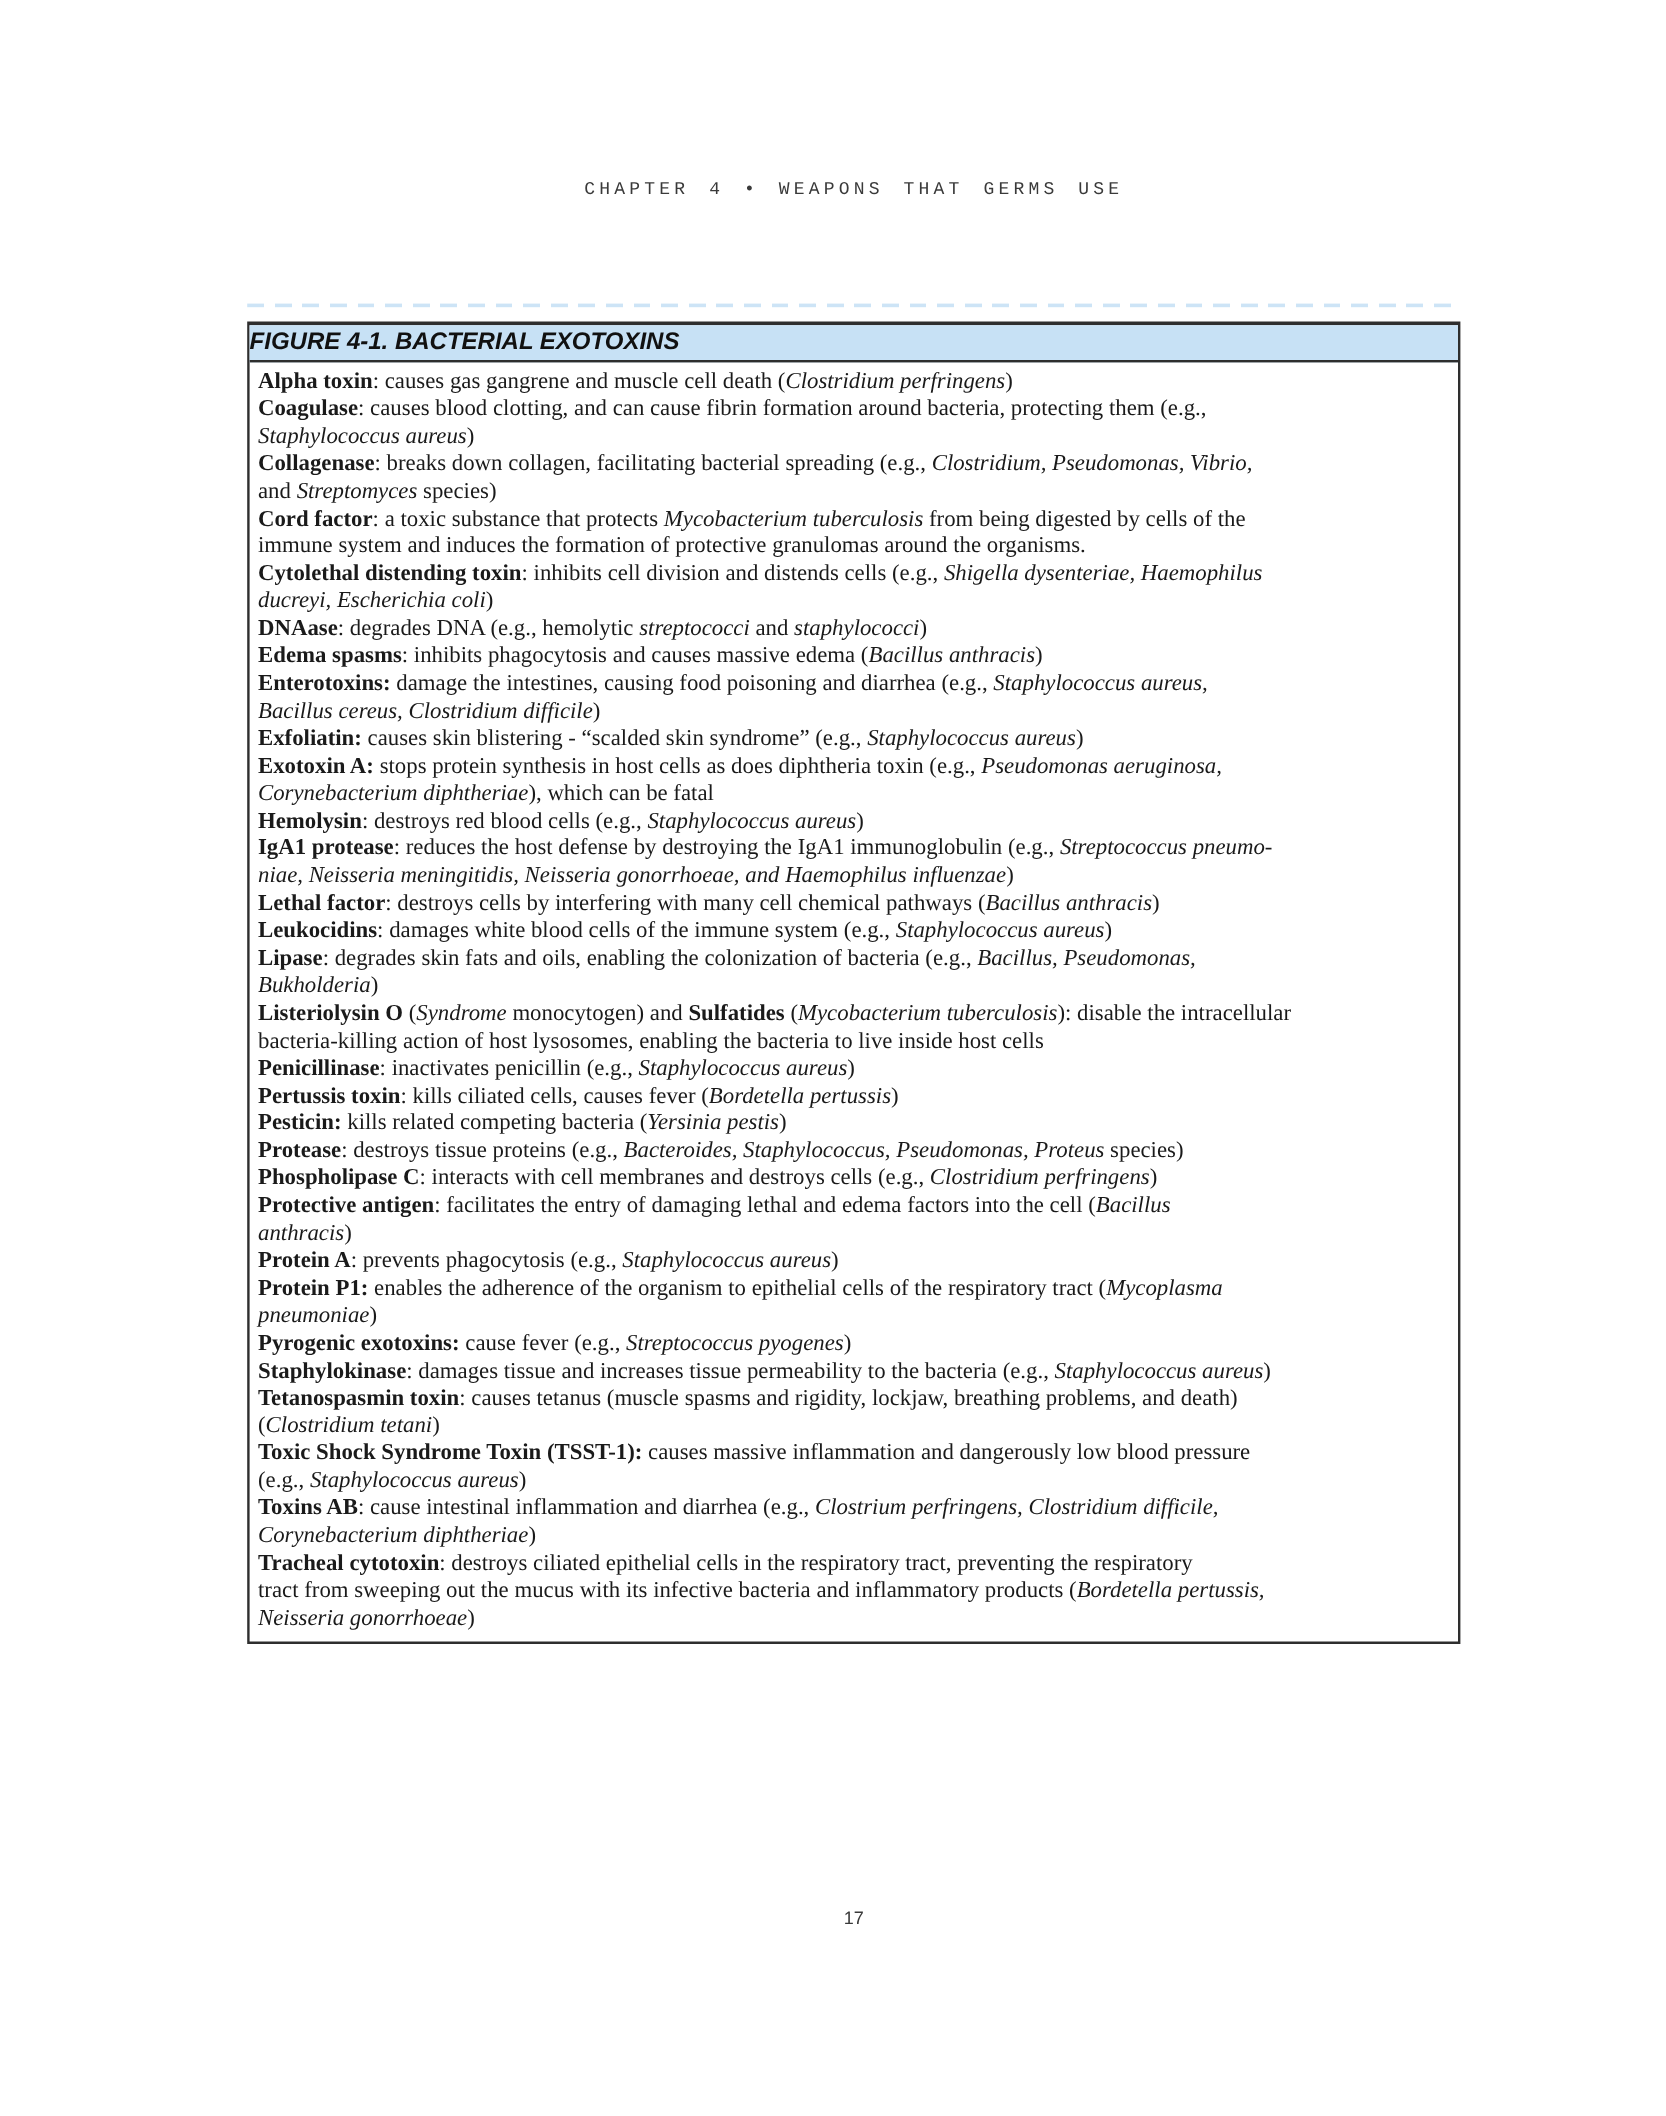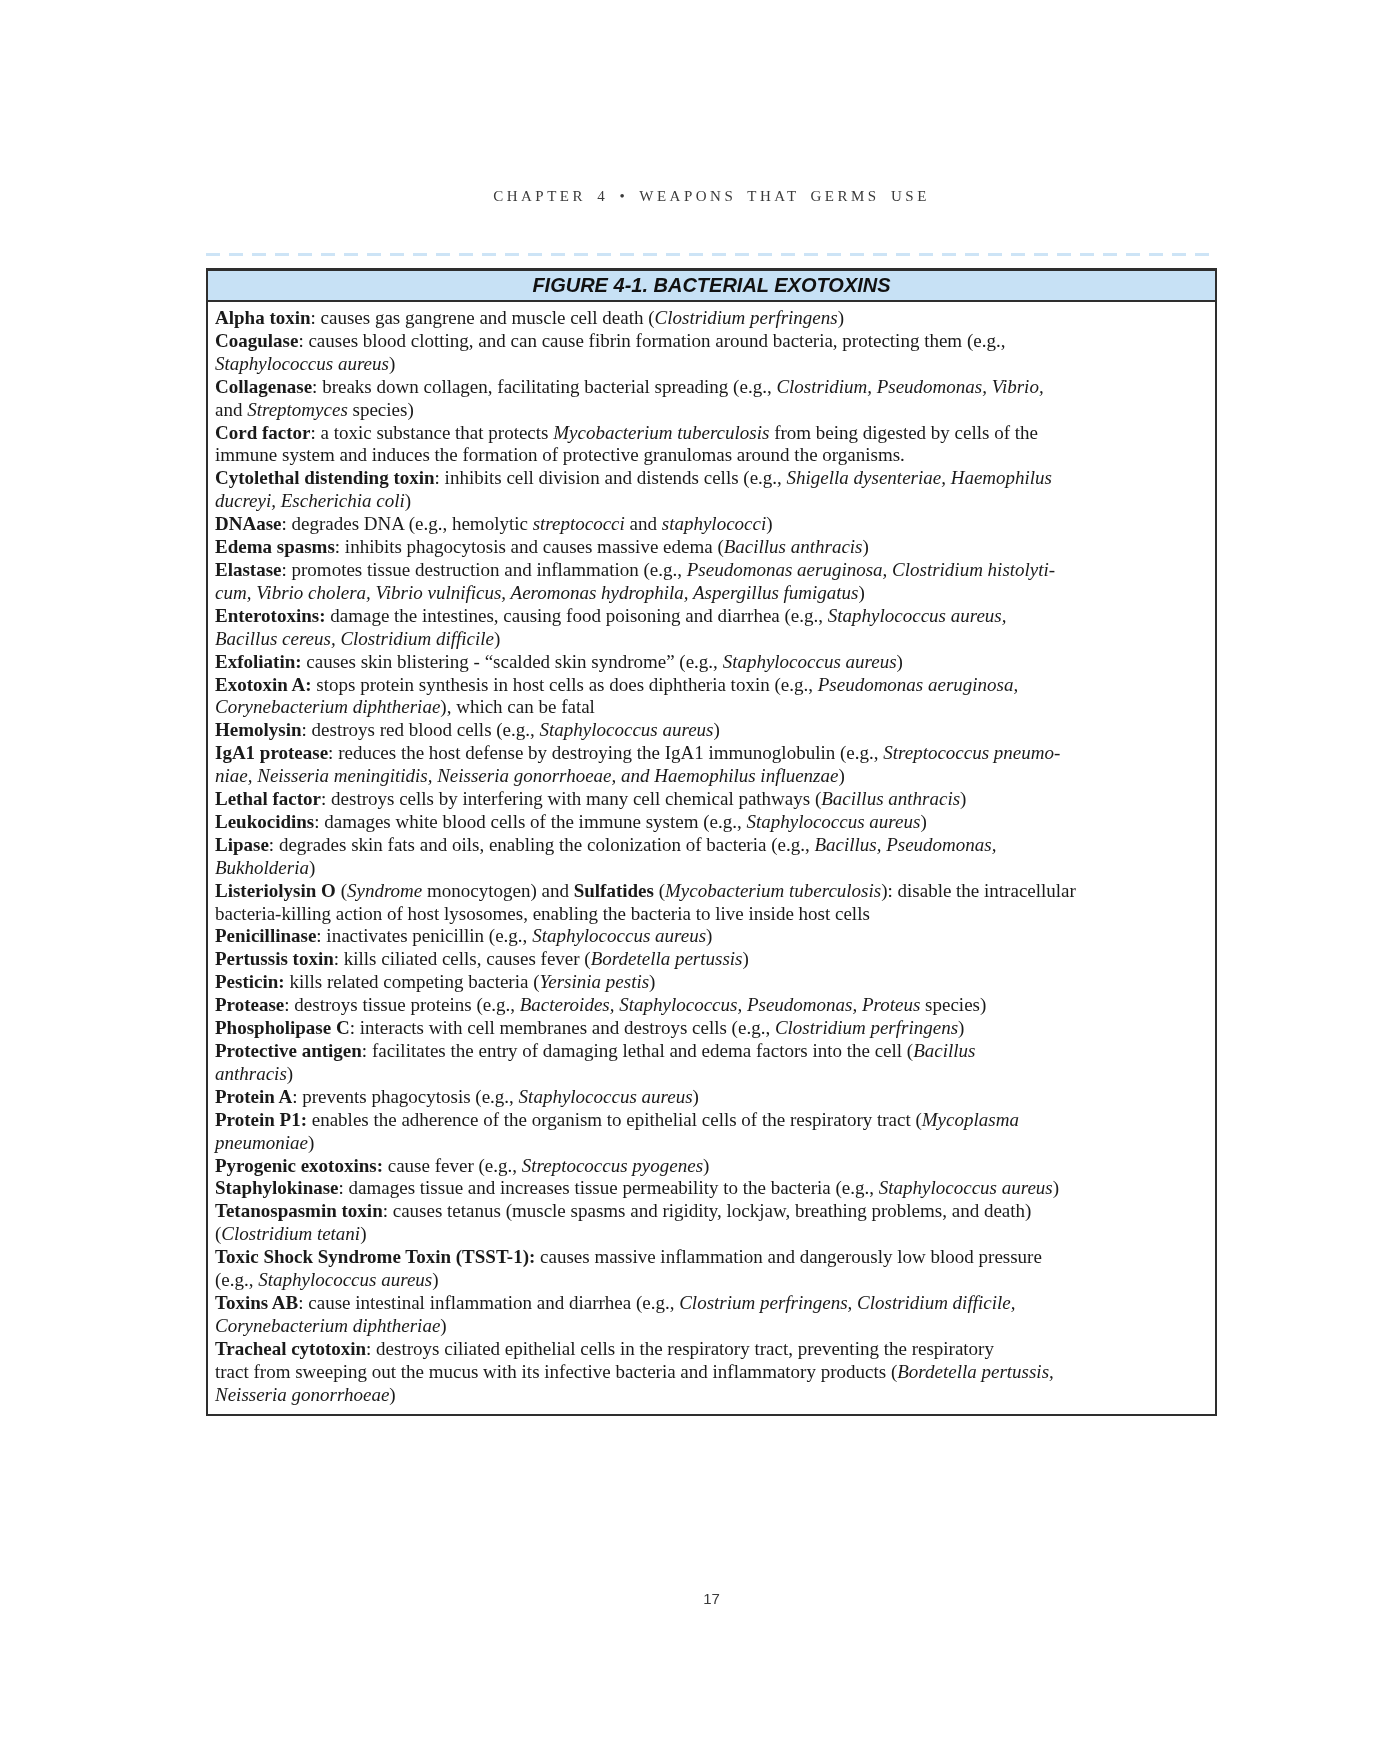--- a/index.html
+++ b/index.html
@@ -3,37 +3,37 @@
 <meta charset="utf-8">
 <style>
   html,body{margin:0;padding:0;}
   body{
     width:1388px;height:1763px;position:relative;background:#ffffff;
     font-family:"Liberation Serif", serif;color:#1a1a1a;
   }
   .chapter-header{
     position:absolute;left:206px;top:150px;width:1011px;
     text-align:center;
-    font-family:Liberation Serif, serif;
-    font-size:15px;letter-spacing:3.5px;word-spacing:4px;color:#3a3a3a;margin-top:38px;
+    font-family:Liberation Mono, monospace;
+    font-size:15px;letter-spacing:3.5px;word-spacing:4px;color:#3a3a3a;
   }
   .dashed-divider{
     position:absolute;left:206px;top:253px;width:1011px;height:3px;
     background:repeating-linear-gradient(90deg,#cde4f6 0 14px,rgba(255,255,255,0) 14px 23px);
   }
   .figure-box{
     position:absolute;left:206px;top:268px;width:1011px;
     box-sizing:border-box;
     border:2px solid #2e2e2e;border-top-width:3px;
     background:#ffffff;
   }
   .figure-title-bar{
     height:29px;line-height:29px;
     border-bottom:2px solid #2e2e2e;
-    text-align:center;
+    text-align:left;
     font-family:"Liberation Sans", sans-serif;
     font-weight:bold;font-style:italic;font-size:20px;color:#111;
   }
   .figure-body{
     padding:5px 7px 7px 7px;
     font-size:19px;line-height:22.9px;
   }
   .figure-body p{
     margin:0;white-space:pre-line;
   }
@@ -60,22 +60,20 @@
       <p><span class="b">Coagulase</span><span>: causes blood clotting, and can cause fibrin formation around bacteria, protecting them (e.g.,
 </span><span class="i">Staphylococcus aureus</span><span>)</span></p>
       <p><span class="b">Collagenase</span><span>: breaks down collagen, facilitating bacterial spreading (e.g., </span><span class="i">Clostridium, Pseudomonas, Vibrio,</span><span>
 and </span><span class="i">Streptomyces</span><span> species)</span></p>
       <p><span class="b">Cord factor</span><span>: a toxic substance that protects </span><span class="i">Mycobacterium tuberculosis</span><span> from being digested by cells of the
 immune system and induces the formation of protective granulomas around the organisms.</span></p>
       <p><span class="b">Cytolethal distending toxin</span><span>: inhibits cell division and distends cells (e.g., </span><span class="i">Shigella dysenteriae, Haemophilus
 ducreyi, Escherichia coli</span><span>)</span></p>
       <p><span class="b">DNAase</span><span>: degrades DNA (e.g., hemolytic </span><span class="i">streptococci</span><span> and </span><span class="i">staphylococci</span><span>)</span></p>
       <p><span class="b">Edema spasms</span><span>: inhibits phagocytosis and causes massive edema (</span><span class="i">Bacillus anthracis</span><span>)</span></p>
-      <p><span class="b">Elastase</span><span>: promotes tissue destruction and inflammation (e.g., </span><span class="i">Pseudomonas aeruginosa, Clostridium histolyti-
-cum, Vibrio cholera, Vibrio vulnificus, Aeromonas hydrophila, Aspergillus fumigatus</span><span>)</span></p>
       <p><span class="b">Enterotoxins:</span><span> damage the intestines, causing food poisoning and diarrhea (e.g., </span><span class="i">Staphylococcus aureus,
 Bacillus cereus, Clostridium difficile</span><span>)</span></p>
       <p><span class="b">Exfoliatin:</span><span> causes skin blistering - “scalded skin syndrome” (e.g., </span><span class="i">Staphylococcus aureus</span><span>)</span></p>
       <p><span class="b">Exotoxin A:</span><span> stops protein synthesis in host cells as does diphtheria toxin (e.g., </span><span class="i">Pseudomonas aeruginosa,
 Corynebacterium diphtheriae</span><span>), which can be fatal</span></p>
       <p><span class="b">Hemolysin</span><span>: destroys red blood cells (e.g., </span><span class="i">Staphylococcus aureus</span><span>)</span></p>
       <p><span class="b">IgA1 protease</span><span>: reduces the host defense by destroying the IgA1 immunoglobulin (e.g., </span><span class="i">Streptococcus pneumo-
 niae, Neisseria meningitidis, Neisseria gonorrhoeae, and Haemophilus influenzae</span><span>)</span></p>
       <p><span class="b">Lethal factor</span><span>: destroys cells by interfering with many cell chemical pathways (</span><span class="i">Bacillus anthracis</span><span>)</span></p>
       <p><span class="b">Leukocidins</span><span>: damages white blood cells of the immune system (e.g., </span><span class="i">Staphylococcus aureus</span><span>)</span></p>

